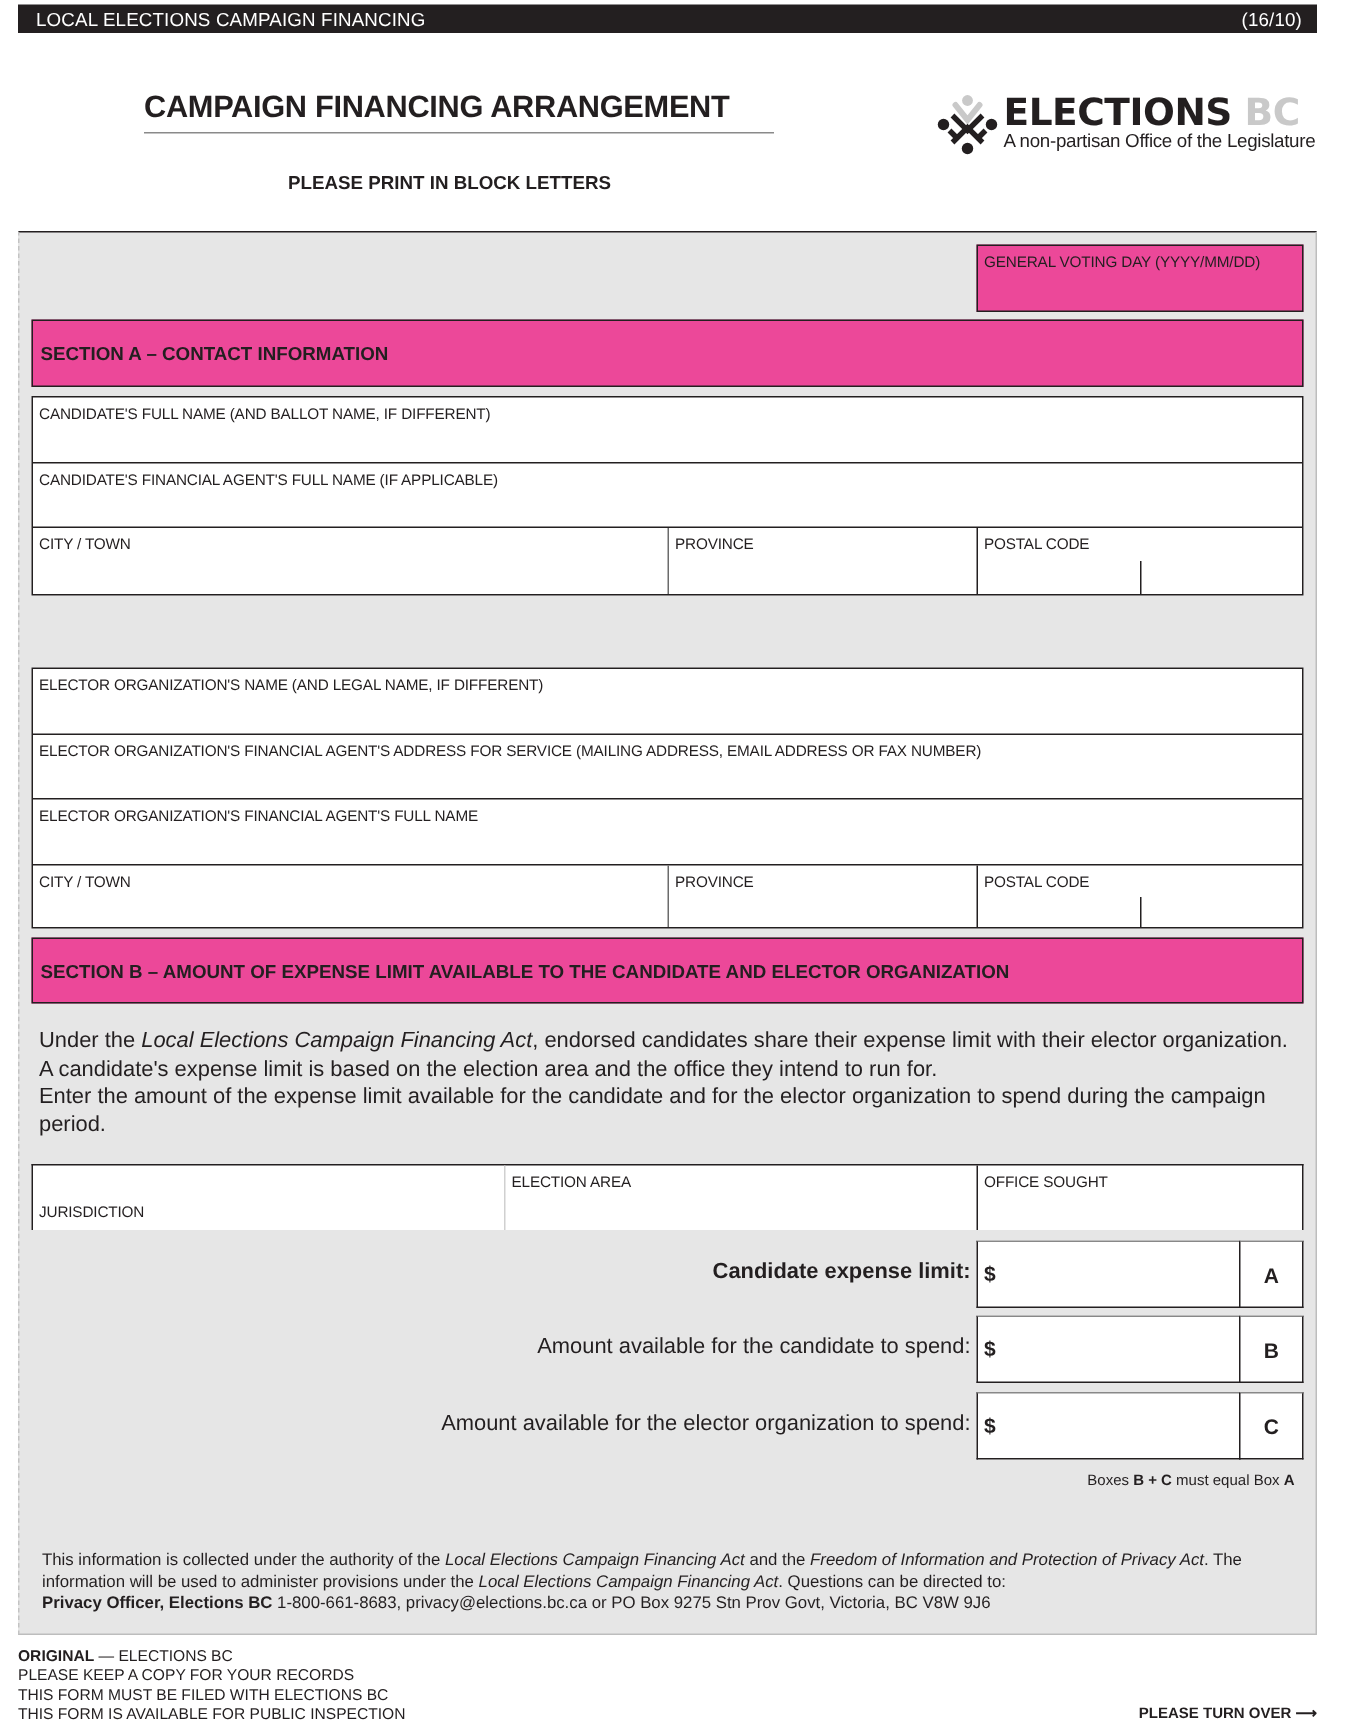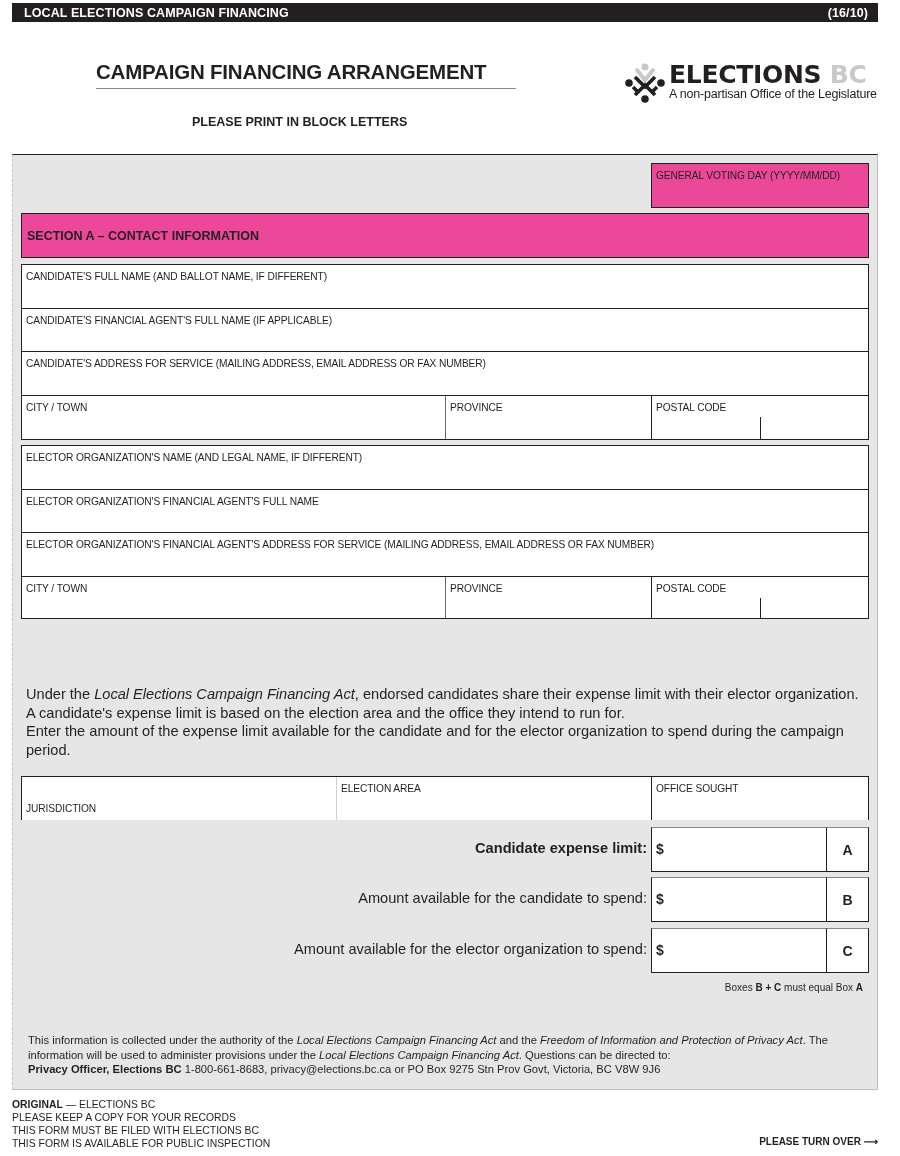--- a/index.html
+++ b/index.html
@@ -1,19 +1,19 @@
 <!DOCTYPE html>
 <html><head>
 <meta charset="utf-8">
 <style>
   * { box-sizing: border-box; margin: 0; padding: 0; }
   html, body { width: 900px; height: 1156px; background: #ffffff; overflow: hidden; }
   body { font-family: "Liberation Sans", sans-serif; color: #231f20; position: relative; }
 
-  .topbar { position: absolute; left: 12px; top: 3px; width: 866px; height: 19px; background: #231f20; color: #fff; font-weight: bold; font-size: 12.5px; display: flex; justify-content: space-between; align-items: center; padding: 0 10px 0 12px; letter-spacing: 0.1px; }
+  .topbar { position: absolute; left: 12px; top: 3px; width: 866px; height: 19px; background: #231f20; color: #fff; font-weight: normal; font-size: 12.5px; display: flex; justify-content: space-between; align-items: center; padding: 0 10px 0 12px; letter-spacing: 0.1px; }
 
   .title { position: absolute; left: 96px; top: 60px; width: 420px; font-size: 20.5px; font-weight: bold; letter-spacing: -0.2px; padding-bottom: 4px; border-bottom: 1px solid #8a8a8a; }
   .print-note { position: absolute; left: 192px; top: 115px; font-size: 12.5px; font-weight: bold; }
 
   .logo { position: absolute; left: 624px; top: 62px; width: 256px; height: 42px; }
   .logo svg.mark { position: absolute; left: 0; top: 0; width: 42px; height: 42px; }
   .logo .brand { position: absolute; left: 45px; top: -2px; font-size: 25px; font-weight: 900; letter-spacing: -0.3px; color: #231f20; white-space: nowrap; font-family: "DejaVu Sans", sans-serif; }
   .logo .brand .bc { color: #c9c9c9; }
   .logo .tagline { position: absolute; left: 45px; top: 25px; font-size: 12.5px; color: #231f20; white-space: nowrap; letter-spacing: -0.2px; }
 
@@ -110,60 +110,60 @@
   </div>
 
   <div class="grid grid-cand">
     <div class="row">
       <span class="label">CANDIDATE'S FULL NAME (AND BALLOT NAME, IF DIFFERENT)</span>
     </div>
     <div class="row">
       <span class="label">CANDIDATE'S FINANCIAL AGENT'S FULL NAME (IF APPLICABLE)</span>
     </div>
     <div class="row">
-      <span class="label">CANDIDATE'S ADDRESS FOR SERVICE (MAILING ADDRESS, EMAIL ADDRESS OR FAX NUMBER)</span>
-    </div>
-    <div class="row">
       <div class="cell" style="left:0;width:423px;">
         <span class="label">CITY / TOWN</span>
       </div>
       <div class="cell div" style="left:423px;width:206px;">
         <span class="label">PROVINCE</span>
       </div>
       <div class="cell" style="left:629px;right:0;border-left:1px solid #231f20;">
         <span class="label">POSTAL CODE</span>
         <span class="pc-tick"></span>
       </div>
     </div>
   </div>
 
   <div class="grid grid-org">
     <div class="row">
       <span class="label">ELECTOR ORGANIZATION'S NAME (AND LEGAL NAME, IF DIFFERENT)</span>
     </div>
     <div class="row">
+      <span class="label">ELECTOR ORGANIZATION'S FINANCIAL AGENT'S ADDRESS FOR SERVICE (MAILING ADDRESS, EMAIL ADDRESS OR FAX NUMBER)</span>
+    </div>
+    <div class="row">
       <span class="label">ELECTOR ORGANIZATION'S FINANCIAL AGENT'S FULL NAME</span>
-    </div>
-    <div class="row">
-      <span class="label">ELECTOR ORGANIZATION'S FINANCIAL AGENT'S ADDRESS FOR SERVICE (MAILING ADDRESS, EMAIL ADDRESS OR FAX NUMBER)</span>
     </div>
     <div class="row" style="height:41px;">
       <div class="cell" style="left:0;width:423px;">
         <span class="label">CITY / TOWN</span>
       </div>
       <div class="cell div" style="left:423px;width:206px;">
         <span class="label">PROVINCE</span>
       </div>
       <div class="cell" style="left:629px;right:0;border-left:1px solid #231f20;">
         <span class="label">POSTAL CODE</span>
         <span class="pc-tick" style="height:20px;"></span>
       </div>
     </div>
   </div>
 
+  <div class="box sec-b">
+    <span class="section-head">SECTION B – AMOUNT OF EXPENSE LIMIT AVAILABLE TO THE CANDIDATE AND ELECTOR ORGANIZATION</span>
+  </div>
 
   <div class="para">
     <span>Under the </span><i>Local Elections Campaign Financing Act</i><span>, endorsed candidates share their expense limit with their elector organization. A candidate's expense limit is based on the election area and the office they intend to run for.</span><br>
     <span>Enter the amount of the expense limit available for the candidate and for the elector organization to spend during the campaign period.</span>
   </div>
 
   <div class="juris">
     <div class="cell" style="left:0;width:314px;margin-top:20px;">
       <span class="label">JURISDICTION</span>
     </div>

